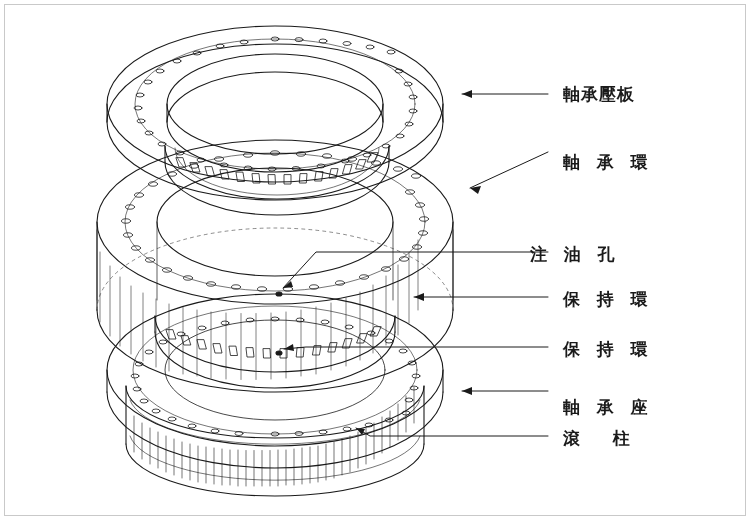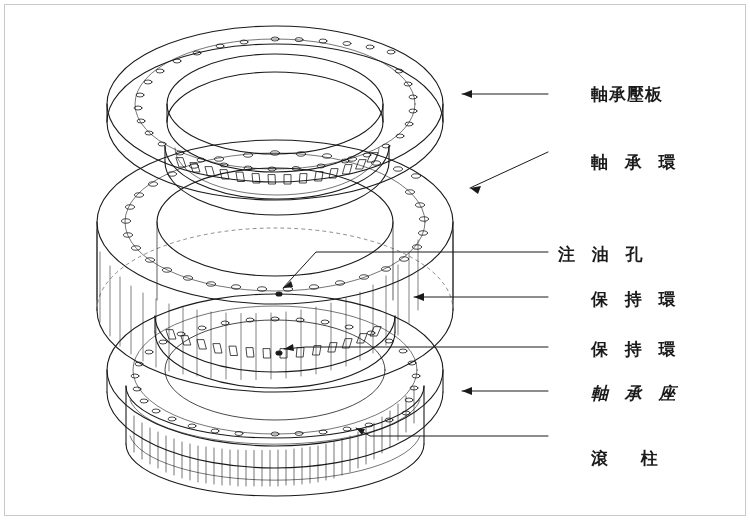--- a/index.html
+++ b/index.html
@@ -37,21 +37,20 @@
   }
   .label {
     position: absolute;
     font-family: "Liberation Sans", sans-serif;
     font-size: 17px;
     font-weight: bold;
     color: #1a1a1a;
     letter-spacing: 1px;
     white-space: nowrap;
     line-height: 1;
-    margin-left: 28px;
   }
   .label.spaced {
     letter-spacing: 6px;
   }
   .label.wide {
     letter-spacing: 14px;
   }
 </style>
 </head>
 <body>
@@ -378,16 +377,16 @@
         <path d="M356 428 l9 1 l-3 6 z" fill="#1a1a1a" stroke="none"></path>
       </g>
     </g>
   </svg>
 
   <div class="label" style="left:563px; top:86px;">軸承壓板</div>
   <div class="label spaced" style="left:563px; top:154px;">軸 承 環</div>
   <div class="label spaced" style="left:530px; top:246px;">注 油 孔</div>
   <div class="label spaced" style="left:563px; top:291px;">保 持 環</div>
   <div class="label spaced" style="left:563px; top:341px;">保 持 環</div>
-  <div class="label spaced" style="left:563px; top:385px;font-style:italic;">軸 承 座</div>
-  <div class="label wide" style="left:563px; top:450px;">滾  柱</div>
+  <div class="label spaced" style="left:563px; top:399px;">軸 承 座</div>
+  <div class="label wide" style="left:563px; top:430px;">滾  柱</div>
 
 </div>
 
 </body></html>

